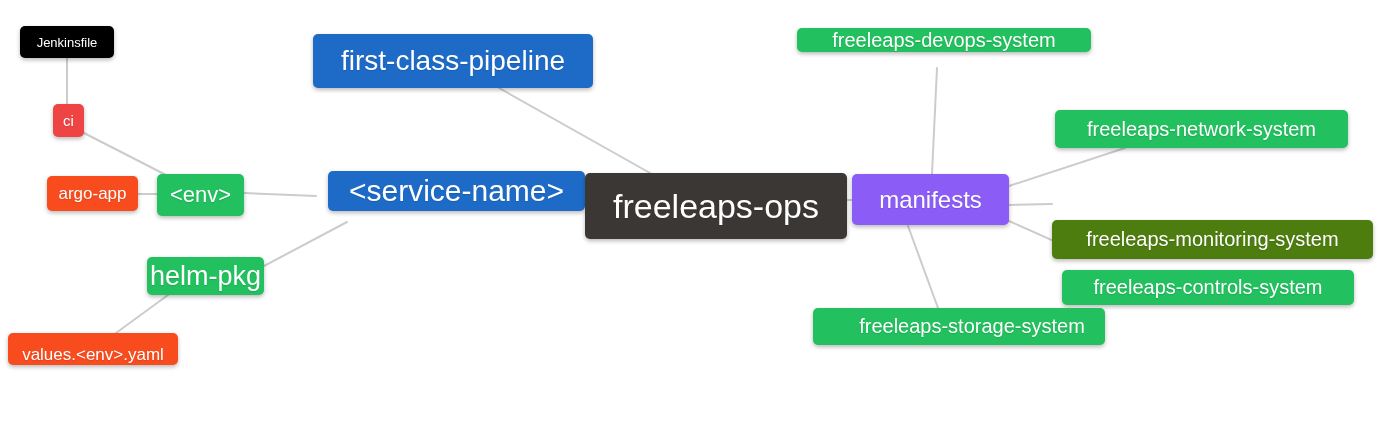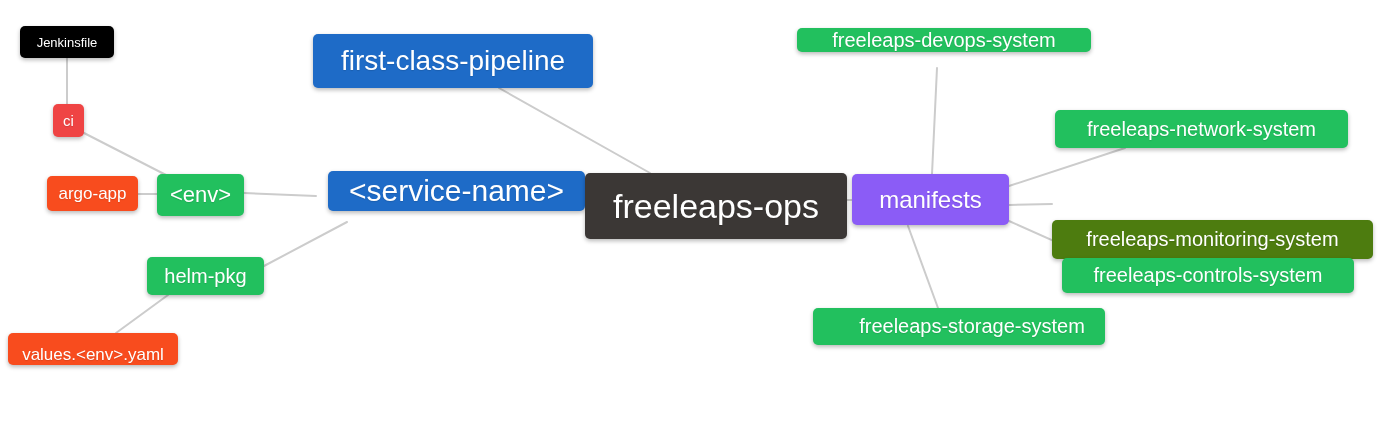--- a/index.html
+++ b/index.html
@@ -71,21 +71,21 @@
     </div>
     <div class="node" style="left: 53px; top: 104px; width: 31px; height: 33px; background: #ef4444; font-size: 15px;">
       <span class="node-label">ci</span>
     </div>
     <div class="node" style="left: 31px; top: 176px; width: 91px; height: 35px; background: rgb(248, 76, 30); font-size: 17px; margin-left: 16px;">
       <span class="node-label">argo-app</span>
     </div>
     <div class="node" style="left: 157px; top: 174px; width: 87px; height: 42px; background: rgb(34, 192, 94); font-size: 22px;">
       <span class="node-label">&lt;env&gt;</span>
     </div>
-    <div class="node" style="left: 147px; top: 257px; width: 117px; height: 38px; background: rgb(34, 192, 94); font-size: 20px;">
+    <div class="node" style="left: 147px; top: 257px; width: 117px; height: 38px; background: rgb(34, 192, 94); font-size: 27px;">
       <span class="node-label">helm-pkg</span>
     </div>
     <div class="node" style="left: 8px; top: 333px; width: 170px; height: 32px; background: rgb(248, 76, 30); font-size: 17px; align-items: flex-end;">
       <span class="node-label">values.&lt;env&gt;.yaml</span>
     </div>
     <div class="node" style="left: 313px; top: 34px; width: 280px; height: 54px; background: rgb(30, 107, 199); font-size: 28px;">
       <span class="node-label">first-class-pipeline</span>
     </div>
     <div class="node" style="left: 316px; top: 171px; width: 257px; height: 40px; background: rgb(30, 107, 199); font-size: 30px; margin-left: 12px;">
       <span class="node-label">&lt;service-name&gt;</span>
@@ -98,19 +98,19 @@
     </div>
     <div class="node" style="left: 797px; top: 28px; width: 294px; height: 24px; background: rgb(34, 192, 94); font-size: 20px;">
       <span class="node-label">freeleaps-devops-system</span>
     </div>
     <div class="node" style="left: 1055px; top: 110px; width: 293px; height: 38px; background: rgb(34, 192, 94); font-size: 20px; text-align: right;">
       <span class="node-label">freeleaps-network-system</span>
     </div>
     <div class="node" style="left: 1052px; top: 184px; width: 321px; height: 39px; background: #4d7c0f; font-size: 20px; margin-top: 36px;">
       <span class="node-label">freeleaps-monitoring-system</span>
     </div>
-    <div class="node" style="left: 1062px; top: 258px; width: 292px; height: 35px; background: rgb(34, 192, 94); font-size: 20px;">
+    <div class="node" style="left: 1062px; top: 270px; width: 292px; height: 35px; background: rgb(34, 192, 94); font-size: 20px;">
       <span class="node-label">freeleaps-controls-system</span>
     </div>
     <div class="node" style="left: 813px; top: 308px; width: 292px; height: 37px; background: rgb(34, 192, 94); font-size: 20px; padding-left: 26px;">
       <span class="node-label">freeleaps-storage-system</span>
     </div>
   </div>
 
 </body></html>

